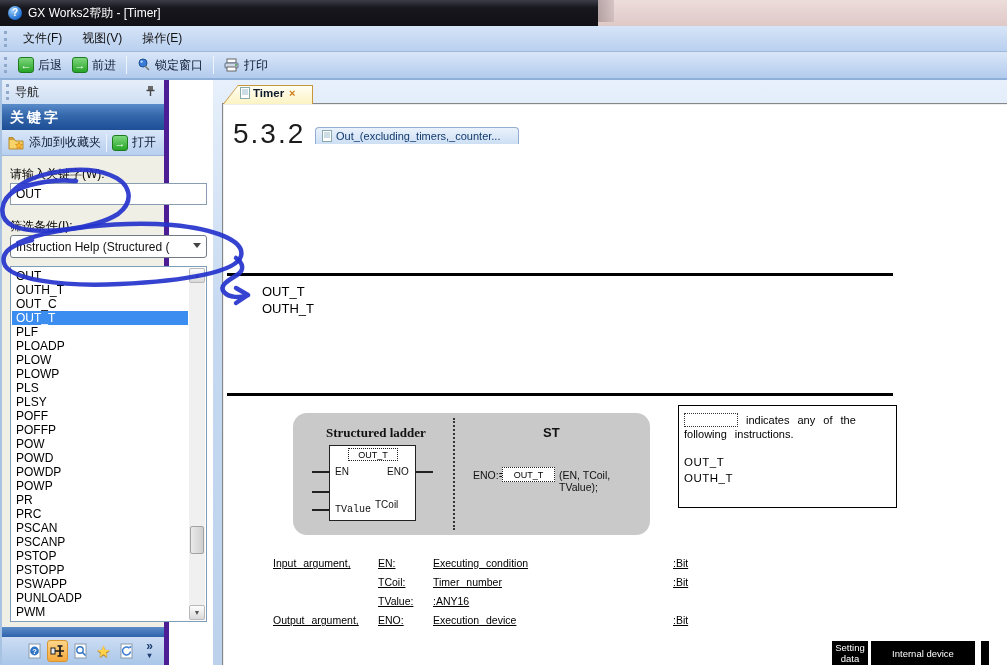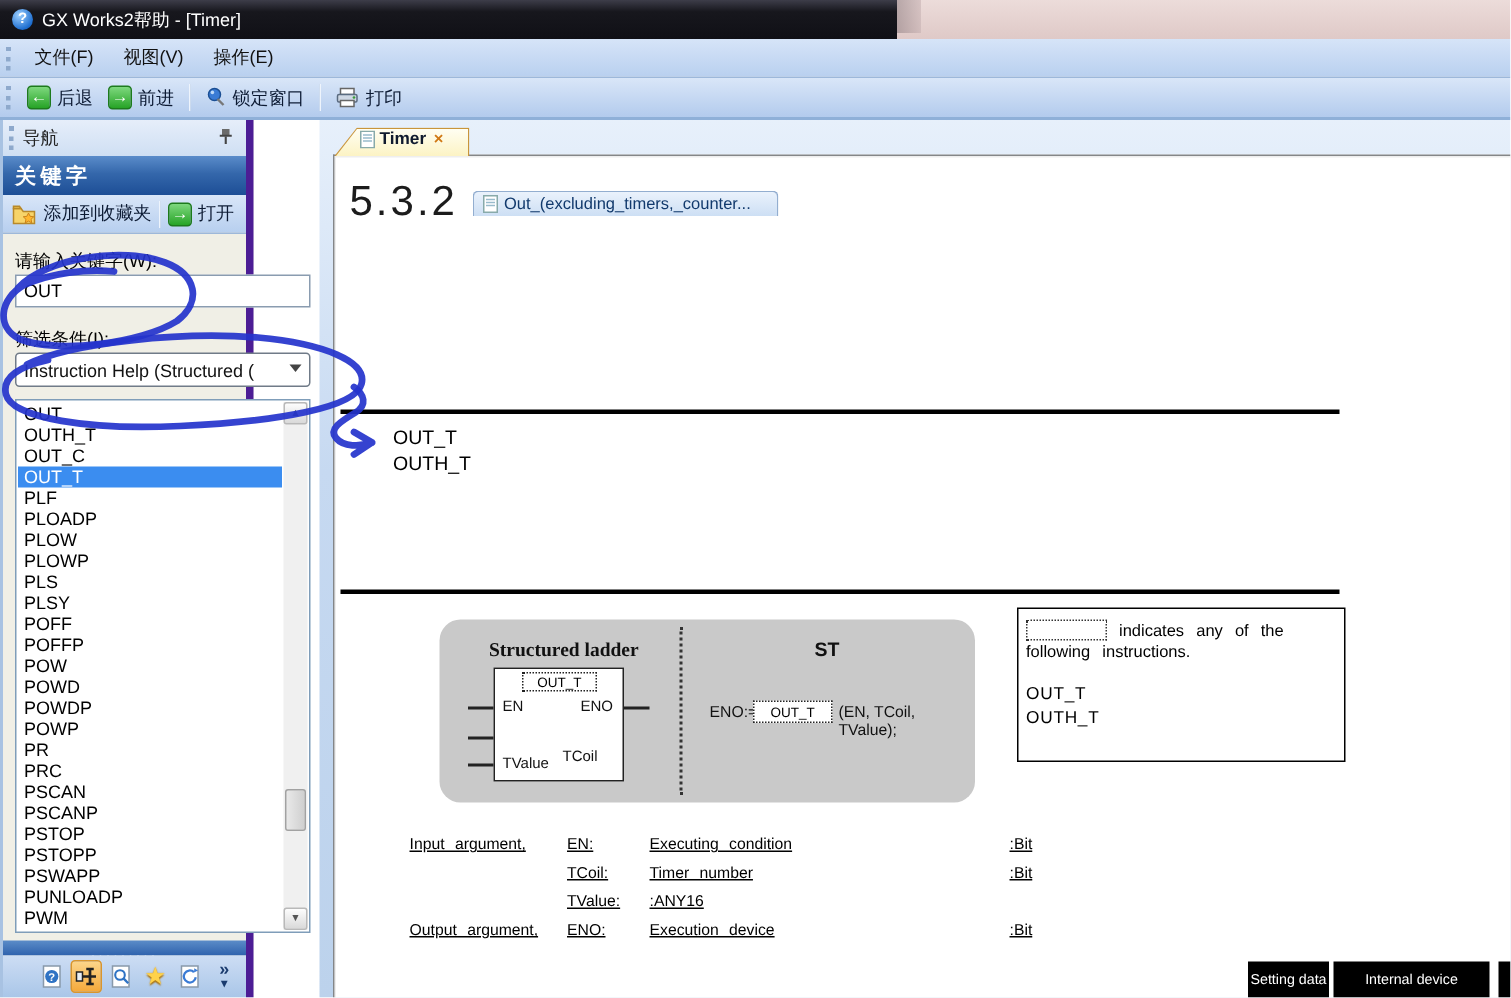--- a/index.html
+++ b/index.html
@@ -123,21 +123,21 @@
   .note-text { font-size:11px; word-spacing:5px; line-height:14px; }
   .note-instr { font-size:11.5px; line-height:16px; margin-top:13px; letter-spacing:.5px; }
 
   .args { position:absolute; left:273px; top:557px; z-index:2; }
   .arg-row { display:grid; grid-template-columns:105px 55px 240px auto; margin-bottom:7px;text-decoration:underline; }
   .arg-row > div { font-size:10.5px; word-spacing:4px; white-space:nowrap; }
 
   .bottom-tabs { position:absolute; left:832px; top:641px; z-index:3; display:flex; gap:3px; }
   .btab { background:#000; color:#fff; font-size:9.5px; text-align:center; height:24px;
     display:flex; align-items:center; justify-content:center; line-height:11px; }
-  .btab.b1 { width:54px; } .btab.b2 { width:104px; }
+  .btab.b1 { width:36px; } .btab.b2 { width:104px; }
   .btab-sliver { width:8px; height:24px; background:#000; margin-left:3px; }
 
   .page-icon { display:inline-block; }
   svg { display:block; }
   #annotations { position:absolute; inset:0; z-index:40; pointer-events:none; }
 </style>
 </head>
 <body>
 
 <div id="page">
@@ -350,21 +350,21 @@
     <div class="gb-divider"></div>
 
     <div class="fb-box"></div>
     <div class="fb-name">OUT_T</div>
     <div class="stub" style="left:19px; top:58px;"></div>
     <div class="stub" style="left:19px; top:78px;"></div>
     <div class="stub" style="left:19px; top:96px;"></div>
     <div class="stub" style="left:123px; top:58px;"></div>
     <div class="fb-pin" style="left:42px; top:53px;">EN</div>
     <div class="fb-pin" style="left:42px; top:86px;margin-left:40px;">TCoil</div>
-    <div class="fb-pin" style="left:42px; top:91px;">TValue</div>
+    <div class="fb-pin" style="left:42px; top:91px;font-family:Liberation Mono, monospace;">TValue</div>
     <div class="fb-pin" style="left:94px; top:53px;">ENO</div>
 
     <div class="gb-title" style="left:250px; top:12px;">ST</div>
     <div class="st-text" style="left:180px; top:56px;">ENO:=</div>
     <div class="st-fn">OUT_T</div>
     <div class="st-text" style="left:266px; top:56px;">(EN, TCoil, TValue);</div>
   </div>
 
   <div class="note-box">
     <div class="note-text">

